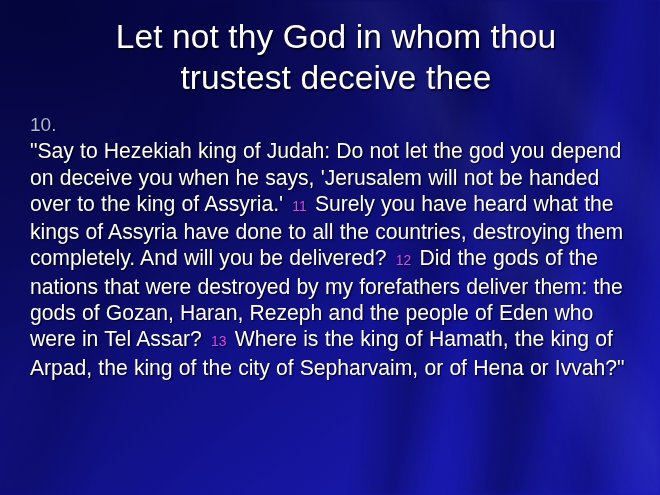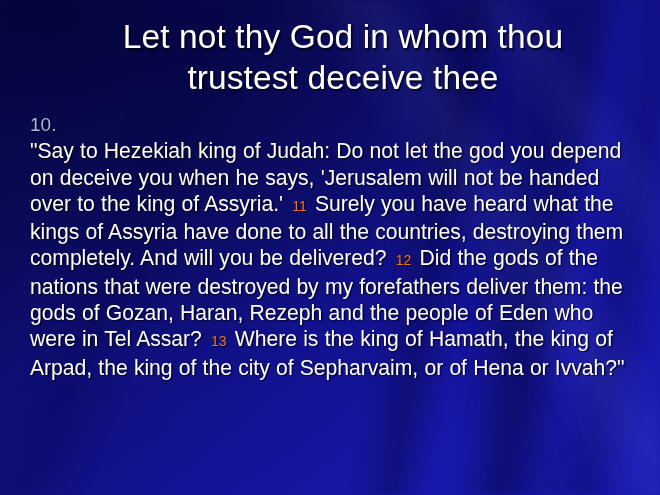--- a/index.html
+++ b/index.html
@@ -75,21 +75,21 @@
     inset: 0;
     background: radial-gradient(ellipse 120% 110% at 55% 55%,
         rgba(0,0,0,0) 55%, rgba(0,0,25,0.22) 100%);
   }
 
   
   .content { position: absolute; inset: 0; }
 
   #title {
     position: absolute;
-    left: 39px;
+    left: 32px;
     top: 16px;
     width: 608px;
     text-align: center;
     color: #ffffff;
     font-size: 33.5px;
     line-height: 41px;
     letter-spacing: 0.1px;
     text-shadow: 1.6px 1.6px 1.4px rgba(0,0,8,0.78);
     white-space: pre-line;
   }
@@ -116,21 +116,21 @@
     color: #ffffff;
     font-size: 21.2px;
     line-height: 26.3px;
     letter-spacing: -0.05px;
     text-shadow: 1.4px 1.4px 1.2px rgba(0,0,8,0.78);
     text-align: left;
     word-spacing: 0.4px;
   }
   .vnum {
     font-size: 14px;
-    color: #f97316;
+    color: #d946ef;
     vertical-align: baseline;
     padding: 0 2px 0 3px;
     text-shadow: 1.1px 1.1px 1px rgba(0,0,8,0.7);
   }
 </style>
 </head>
 <body>
 
 <div id="slide">
 

